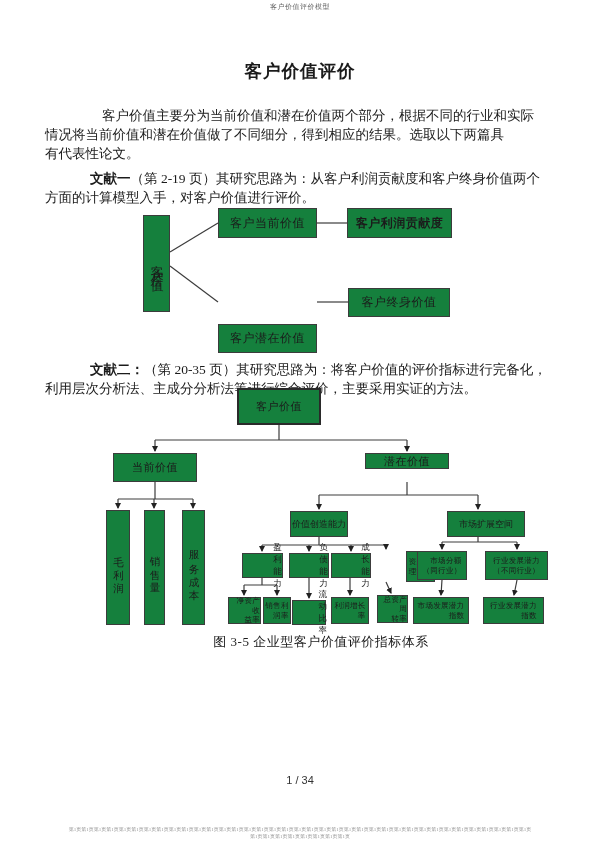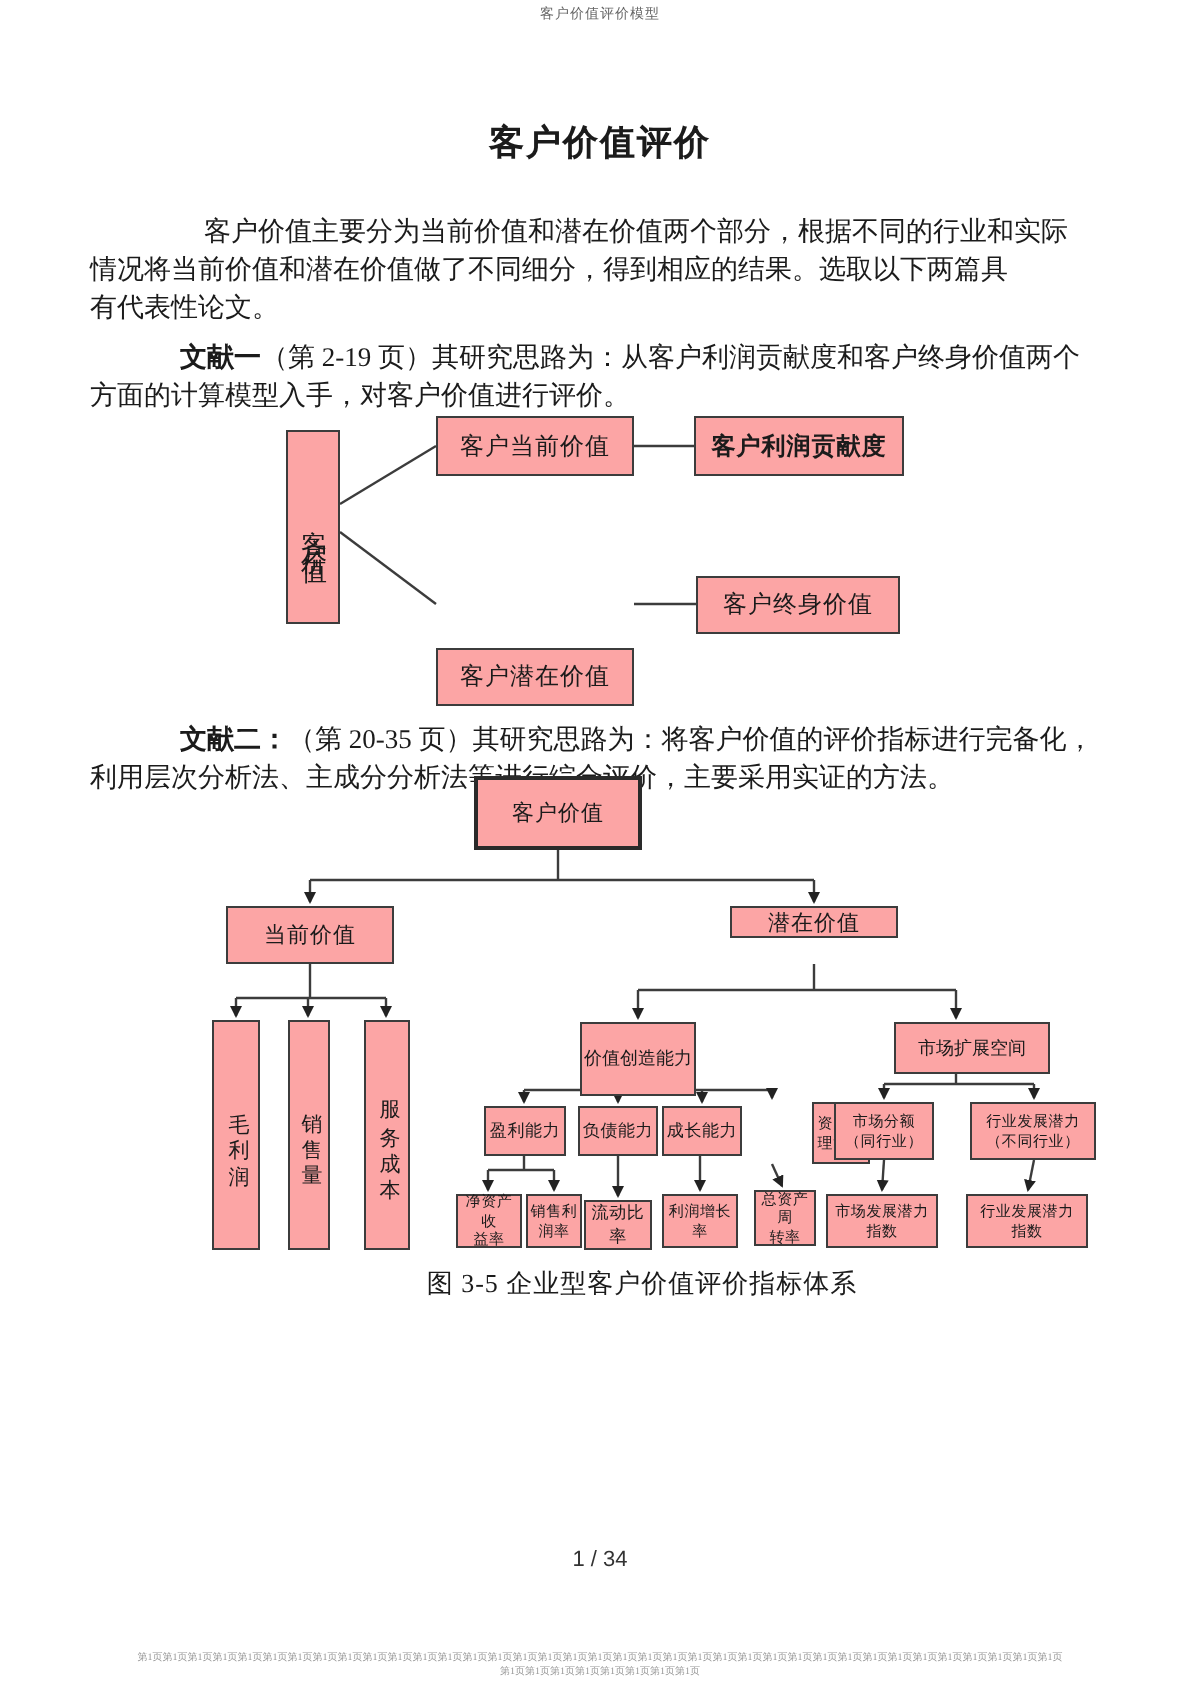--- a/index.html
+++ b/index.html
@@ -13,29 +13,29 @@
   .main-title{top:59px;left:0;width:600px;text-align:center;font-size:17.5px;font-weight:bold;letter-spacing:1px;}
   .para{left:45px;width:510px;font-size:13.5px;line-height:19px;text-align:left;}
   .pre{white-space:pre-line;}
   .para b{font-weight:bold;}
   .intro{top:92px;text-indent:57px;}
   .ref1{top:155px;text-indent:45px;}
   .ref2{top:346px;text-indent:45px;}
   .diagram{position:absolute;}
   .diagram svg{position:absolute;left:0;top:0;}
   .box{
-    position:absolute;box-sizing:border-box;border:1px solid #3c3c3c;background:#fca5a5;
-    display:flex;align-items:center;justify-content:center;text-align:center;
+    position:absolute;box-sizing:border-box;border:1px solid #3c3c3c;background:#15803d;
+    display:flex;align-items:center;justify-content:center;text-align:right;
     color:#1b1b1b;
   }
   .d1-box{font-size:12px;letter-spacing:.5px;}
   .thick{border-width:2px;border-color:#2a2a2a;}
   .f11{font-size:11px;letter-spacing:.5px;}
   .f9{font-size:9px;}
-  .f85{font-size:8.5px;letter-spacing:.3px;}
+  .f85{font-size:8.5px;letter-spacing:.3px;padding-left:28px;}
   .small2{font-size:7.5px;line-height:9.5px;white-space:pre-line;letter-spacing:.3px;}
   .vtext span{writing-mode:vertical-rl;text-orientation:upright;}
   .vroot span{font-size:13px;letter-spacing:5px;}
   .vleaf span{font-size:10.5px;letter-spacing:13px;}
   .caption{top:633px;left:85px;width:472px;text-align:center;font-size:13px;letter-spacing:.5px;}
   .pageno{top:774px;left:0;width:600px;text-align:center;font-size:11px;color:#333;
     font-family:"Liberation Sans","DejaVu Sans",sans-serif;}
   .footer{top:826px;left:0;width:600px;text-align:center;font-size:5px;line-height:7px;color:#999;overflow:hidden;}
   line{stroke:#3c3c3c;stroke-width:1.2;}
 </style>
@@ -126,21 +126,21 @@
   <div class="box vtext vleaf" style="left:21px;top:125px;width:24px;height:115px;">
       <span>毛利润</span>
     </div>
   <div class="box vtext vleaf" style="left:59px;top:125px;width:21px;height:115px;">
       <span>销售量</span>
     </div>
   <div class="box vtext vleaf" style="left:97px;top:125px;width:23px;height:115px;">
       <span>服务成本</span>
     </div>
 
-  <div class="box f9" style="left:205px;top:126px;width:58px;height:37px;">价值创造能力</div>
+  <div class="box f9" style="left:205px;top:126px;width:58px;height:26px;">价值创造能力</div>
   <div class="box f9" style="left:362px;top:126px;width:78px;height:26px;">市场扩展空间</div>
 
   <div class="box f85" style="left:157px;top:168px;width:41px;height:25px;">盈利能力</div>
   <div class="box f85" style="left:204px;top:168px;width:40px;height:25px;">负债能力</div>
   <div class="box f85" style="left:246px;top:168px;width:40px;height:25px;">成长能力</div>
   <div class="box small2" style="left:287px;top:166px;width:29px;height:31px;margin-left:34px;">资产管
 理能力</div>
 
   <div class="box small2" style="left:332px;top:166px;width:50px;height:29px;">市场分额
 （同行业）</div>

